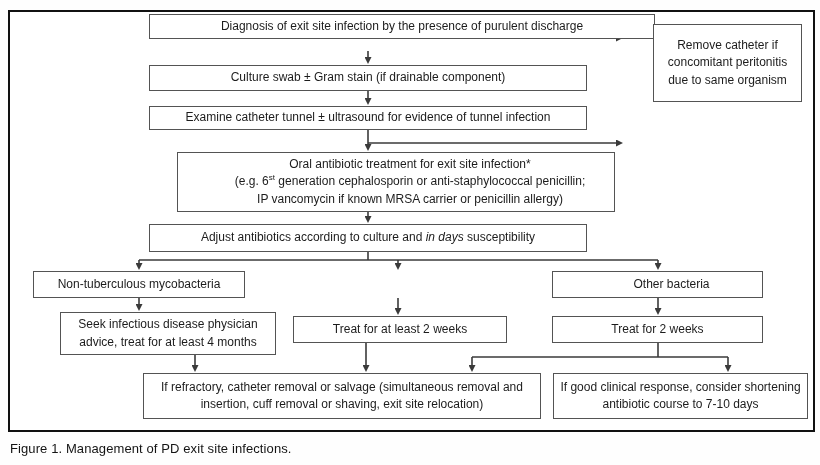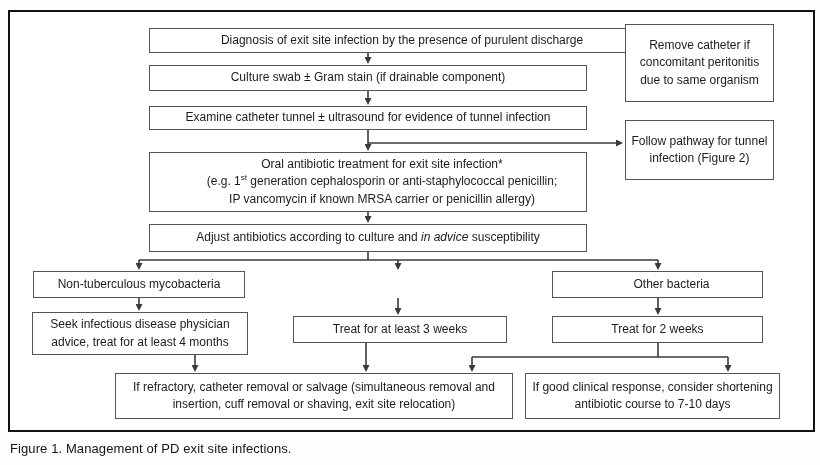--- a/index.html
+++ b/index.html
@@ -40,21 +40,21 @@
     background: #ffffff;
     display: flex;
     align-items: center;
     justify-content: center;
     text-align: center;
     color: #1c1c1c;
     font-size: 12px;
     line-height: 1.32;
     padding: 0 4px;
   }
-  .node.multiline { line-height: 1.45; }
+  .node.multiline { line-height: 1.45; margin-left: 28px; }
   .node sup { font-size: 8px; line-height: 0; }
   .node .it { font-style: italic; }
   .caption {
     position: absolute;
     left: 10px;
     top: 441px;
     font-size: 13px;
     color: #141414;
     letter-spacing: 0.1px;
   }
@@ -90,65 +90,62 @@
       <path d="M658,298 L658,309" marker-end="url(#ah)"></path>
       <path d="M195,355 L195,366" marker-end="url(#ah)"></path>
       <path d="M366,343 L366,366" marker-end="url(#ah)"></path>
       <path d="M658,343 L658,357"></path>
       <path d="M472,357 L728,357"></path>
       <path d="M472,357 L472,366" marker-end="url(#ah)"></path>
       <path d="M728,357 L728,366" marker-end="url(#ah)"></path>
     </g>
   </svg>
 
-  <div class="node" style="left:149px; top:28px; width:506px; height:25px;">
+  <div class="node" style="left:149px; top:14px; width:506px; height:25px;">
     <span>Diagnosis of exit site infection by the presence of purulent discharge</span>
   </div>
 
   <div class="node" style="left:149px; top:65px; width:438px; height:26px;">
     <span>Culture swab ± Gram stain (if drainable component)</span>
   </div>
 
   <div class="node" style="left:149px; top:106px; width:438px; height:24px;">
     <span>Examine catheter tunnel ± ultrasound for evidence of tunnel infection</span>
   </div>
 
   <div class="node multiline" style="left:149px; top:152px; width:438px; height:60px;padding-left:32px;">
     <span><span>Oral antibiotic treatment for exit site infection*</span><br>
-      <span>(e.g. 1</span><sup>st</sup><span> generation cephalosporin or anti-staphylococcal penicillin;</span><br>
+      <span>(e.g. 6</span><sup>st</sup><span> generation cephalosporin or anti-staphylococcal penicillin;</span><br>
       <span>IP vancomycin if known MRSA carrier or penicillin allergy)</span></span>
   </div>
 
   <div class="node" style="left:149px; top:224px; width:438px; height:28px;">
-    <span><span>Adjust antibiotics according to culture and </span><span class="it">in advice</span><span> susceptibility</span></span>
+    <span><span>Adjust antibiotics according to culture and </span><span class="it">in days</span><span> susceptibility</span></span>
   </div>
 
   <div class="node multiline" style="left:625px; top:24px; width:149px; height:78px;">
     <span>Remove catheter if concomitant peritonitis due to same organism</span>
   </div>
 
-  <div class="node multiline" style="left:625px; top:120px; width:149px; height:60px;">
-    <span>Follow pathway for tunnel infection (Figure 2)</span>
-  </div>
 
   <div class="node" style="left:33px; top:271px; width:212px; height:27px;">
     <span>Non-tuberculous mycobacteria</span>
   </div>
 
 
   <div class="node" style="left:552px; top:271px; width:211px; height:27px;padding-left:32px;">
     <span>Other bacteria</span>
   </div>
 
   <div class="node multiline" style="left:32px; top:312px; width:216px; height:43px; padding:0 2px;">
     <span>Seek infectious disease physician advice, treat for at least 4 months</span>
   </div>
 
   <div class="node" style="left:293px; top:316px; width:214px; height:27px;">
-    <span>Treat for at least 3 weeks</span>
+    <span>Treat for at least 2 weeks</span>
   </div>
 
   <div class="node" style="left:552px; top:316px; width:211px; height:27px;">
     <span>Treat for 2 weeks</span>
   </div>
 
   <div class="node multiline" style="left:115px; top:373px; width:398px; height:46px;">
     <span>If refractory, catheter removal or salvage (simultaneous removal and insertion, cuff removal or shaving, exit site relocation)</span>
   </div>
 

